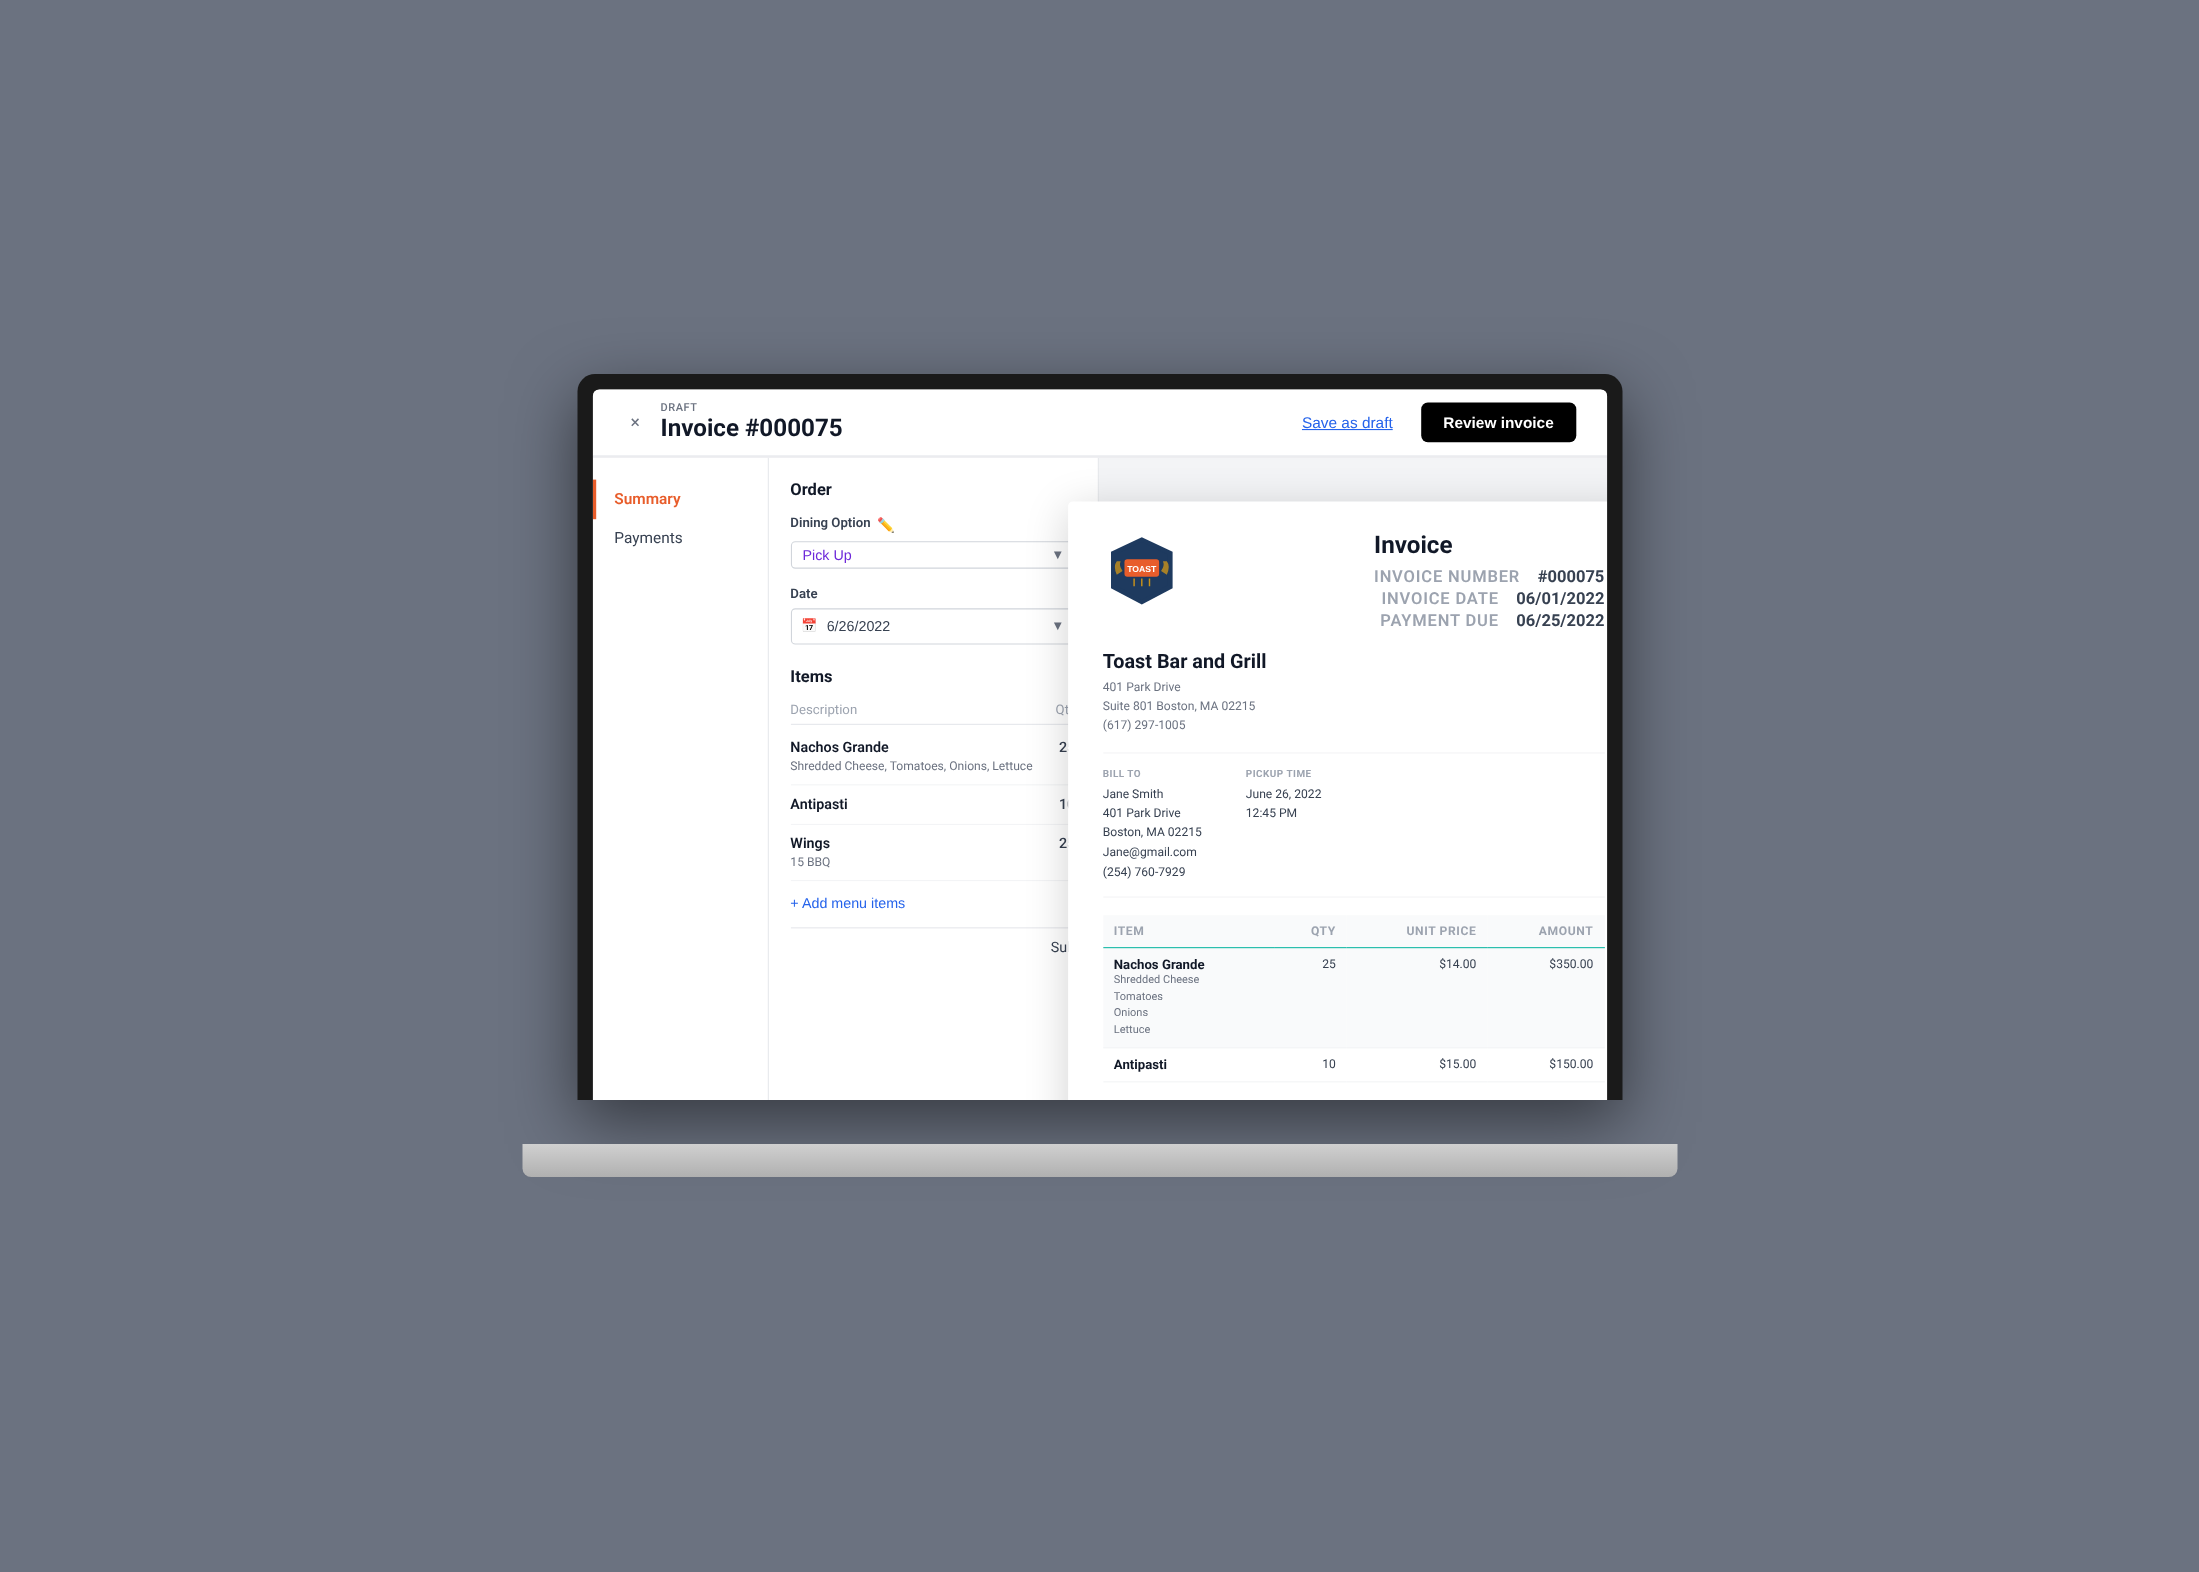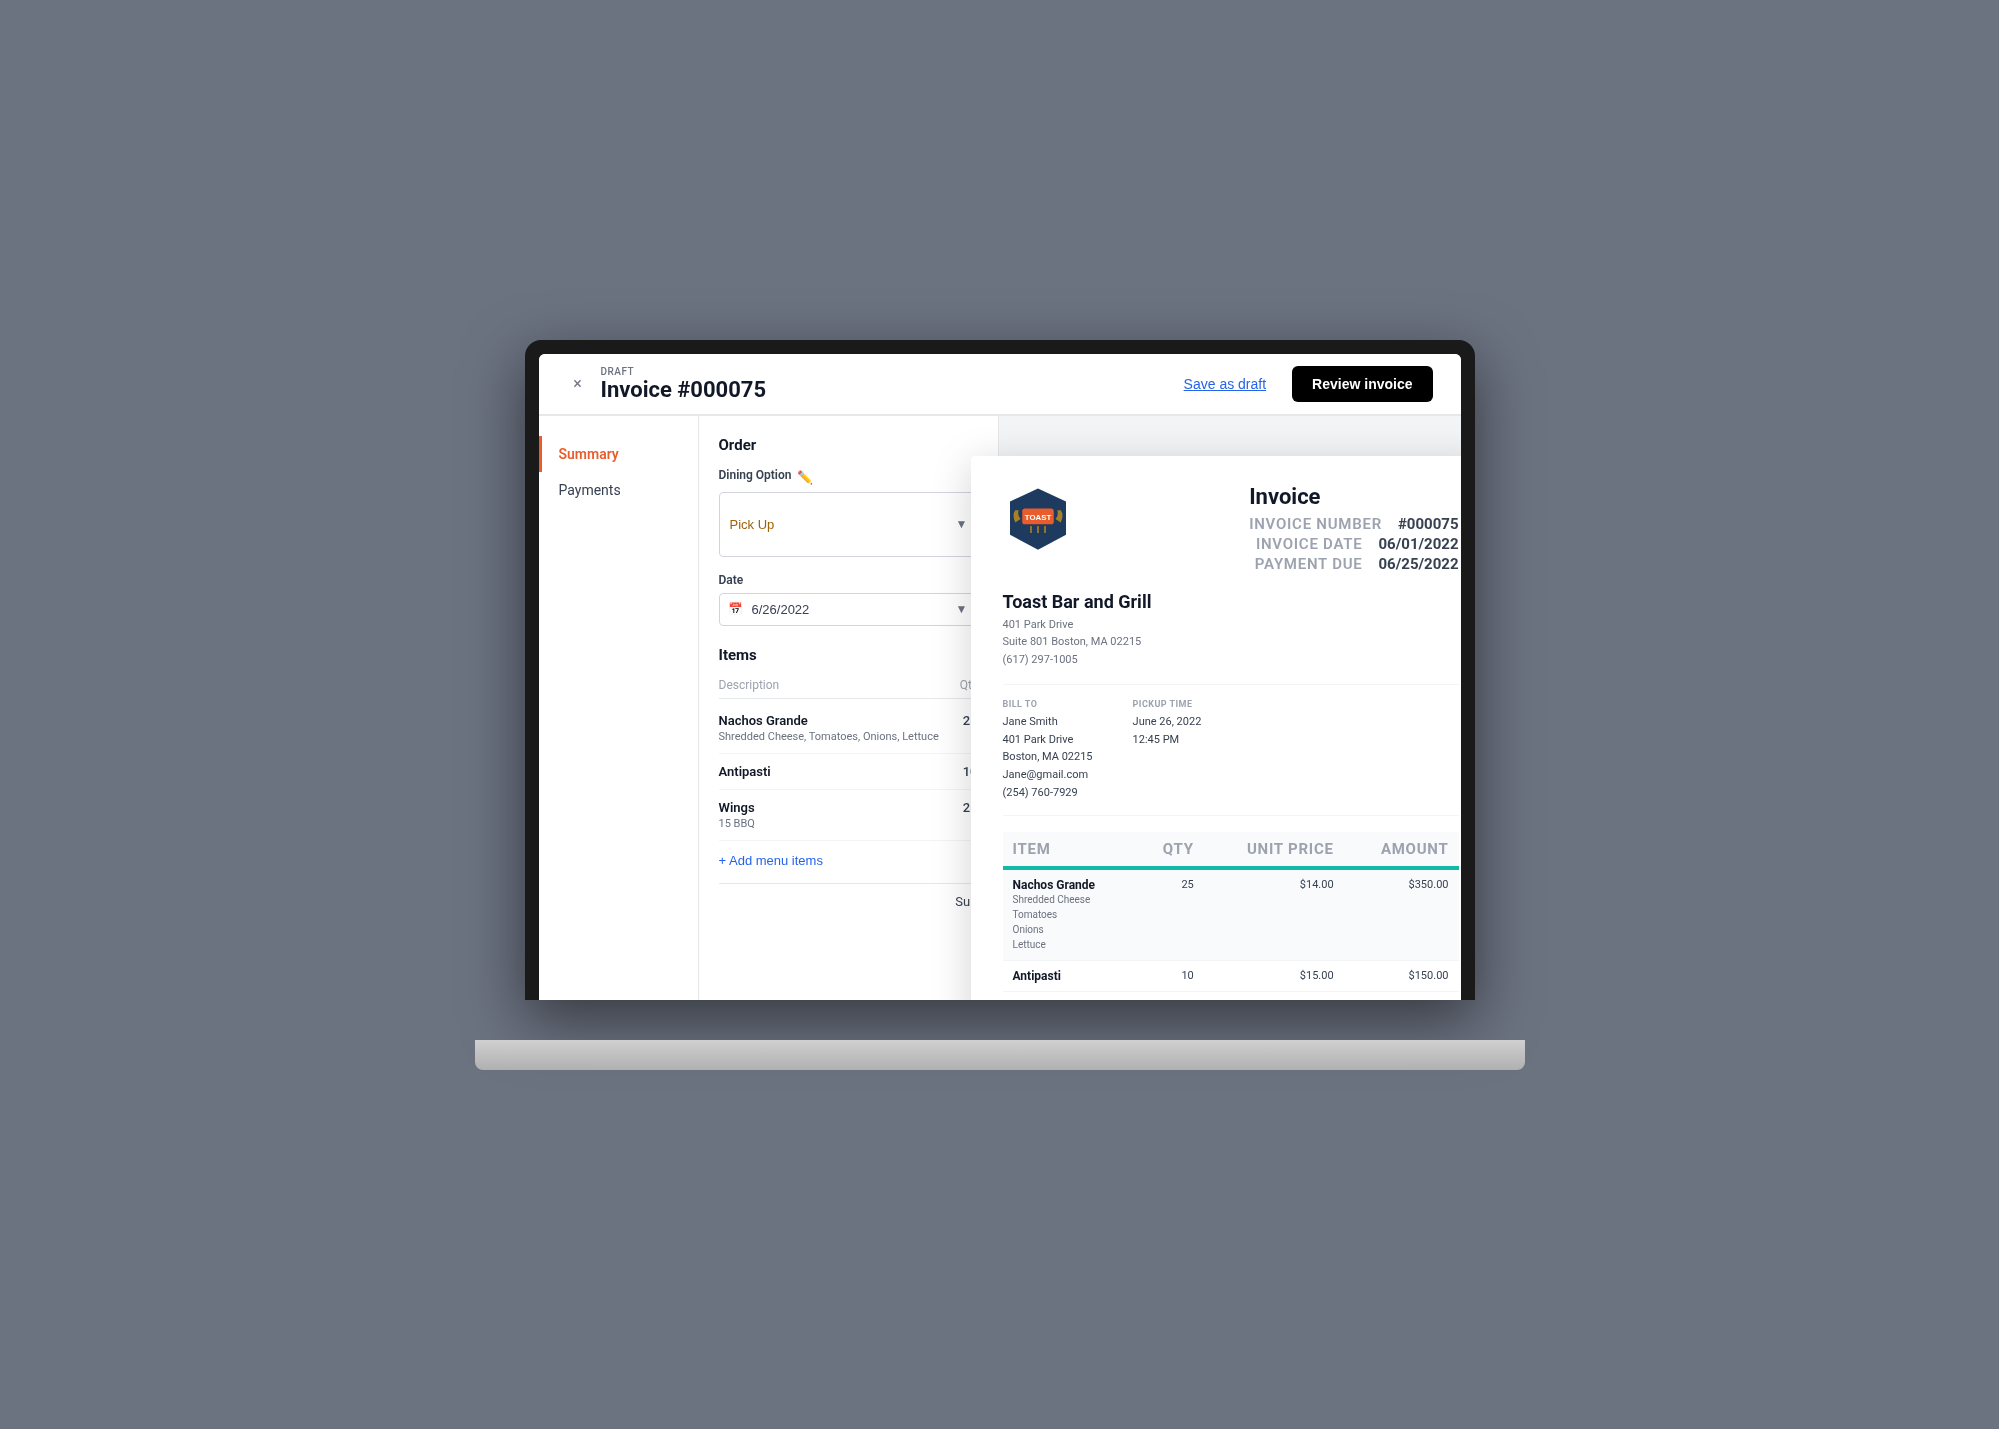--- a/index.html
+++ b/index.html
@@ -193,23 +193,23 @@
     .field-row {
       display: flex;
       align-items: center;
       margin-bottom: 4px;
     }
 
     .dropdown-field {
       width: 100%;
       border: 1px solid #d1d5db;
       border-radius: 4px;
-      padding: 24px 10px;
+      padding: 4px 10px;
       font-size: 13px;
-      color: #a16207;
+      color: #6d28d9;
       background: #fff;
       appearance: none;
       position: relative;
     }
 
     .dropdown-wrapper {
       position: relative;
       margin-bottom: 16px;
     }
 
@@ -438,28 +438,28 @@
       width: 100%;
       border-collapse: collapse;
       margin-top: 12px;
     }
 
     .items-table thead tr {
       background: #f9fafb;
     }
 
     .items-table th {
-      font-size: 15px;
+      font-size: 11px;
       text-transform: uppercase;
       color: #9ca3af;
       font-weight: 700;
       letter-spacing: 0.05em;
       padding: 8px 10px;
       text-align: left;
-      border-bottom: 4px solid #14b8a6;
+      border-bottom: 1px solid #14b8a6;
     }
 
     .items-table th.right { text-align: right; }
 
     .items-table td {
       padding: 8px 10px;
       font-size: 11px;
       color: #374151;
       vertical-align: top;
       border-bottom: 1px solid #f3f4f6;

